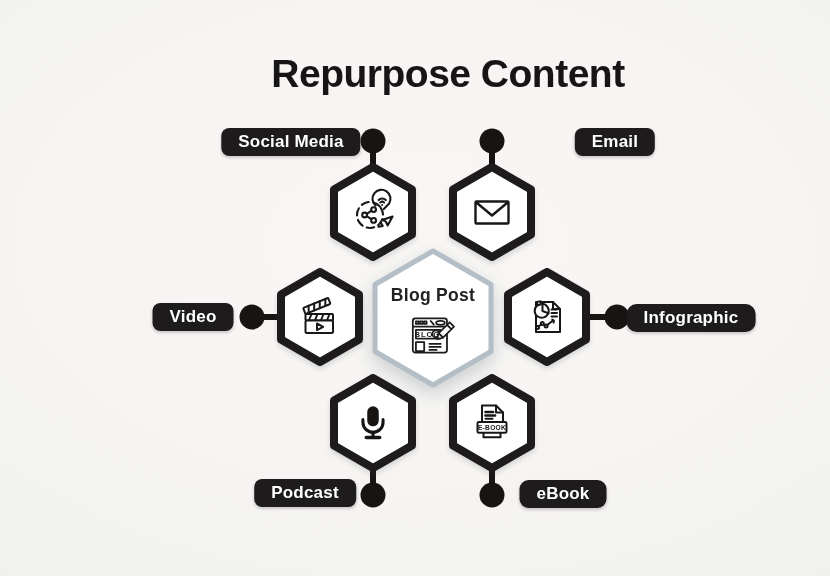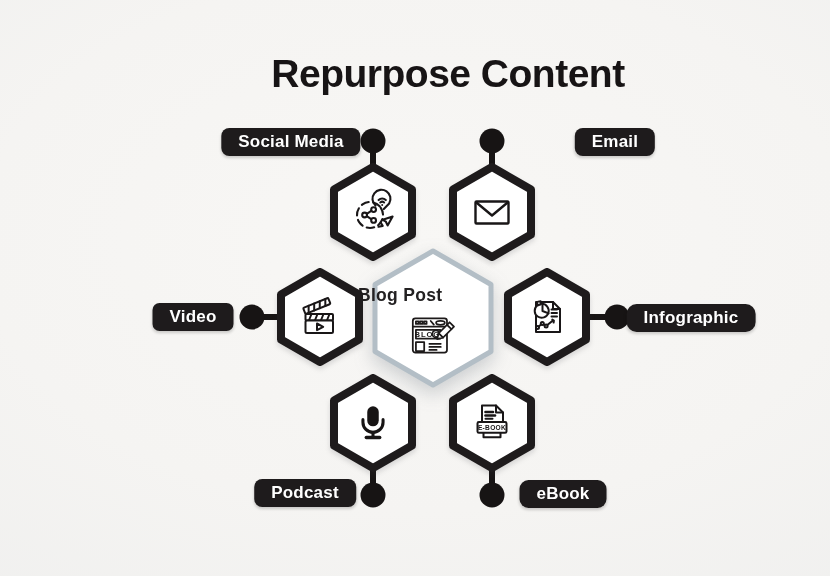--- a/index.html
+++ b/index.html
@@ -37,35 +37,35 @@
   .hex-social{left:318px;top:157px;}
   .hex-email{left:437px;top:157px;}
   .hex-video{left:265px;top:262px;}
   .hex-infographic{left:492px;top:262px;}
   .hex-podcast{left:318px;top:368px;}
   .hex-ebook{left:437px;top:368px;}
   
   .hex-center{position:absolute;left:358px;top:243px;width:150px;height:150px;}
   .hex-center > svg.shape{position:absolute;left:0;top:0;filter:drop-shadow(0 7px 9px rgba(95,105,115,.28));}
   .center-label{
-    position:absolute;left:0;top:42px;width:100%;text-align:left;
+    position:absolute;left:0;top:42px;width:100%;text-align:center;
     font-size:17.5px;font-weight:600;letter-spacing:.3px;color:#232122;
   }
   .hex-center > svg.nicon{position:absolute;left:50%;top:64px;transform:translateX(-50%);}
   
   .pill{
     position:absolute;transform:translate(-50%,-50%);
     background:#1e1b1c;color:#fff;border-radius:8px;
     font-size:17px;font-weight:700;letter-spacing:.2px;
     padding:4px 17px;white-space:nowrap;
     box-shadow:0 2px 3px rgba(0,0,0,.18);
   }
   .pill-social{left:291px;top:142px;}
   .pill-email{left:594px;top:142px;margin-left:21px;}
-  .pill-video{left:193px;top:317px;border-radius:7px;}
+  .pill-video{left:193px;top:317px;}
   .pill-infographic{left:691px;top:318px;border-radius:10px;}
   .pill-podcast{left:305px;top:493px;}
   .pill-ebook{left:563px;top:494px;border-radius:9px;}
   
   svg.nicon *{vector-effect:none;}
 </style>
 </head>
 <body>
 
 <div class="stage">

